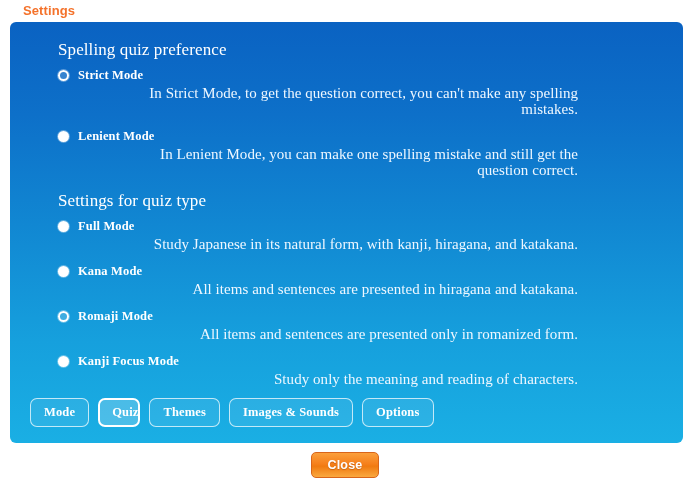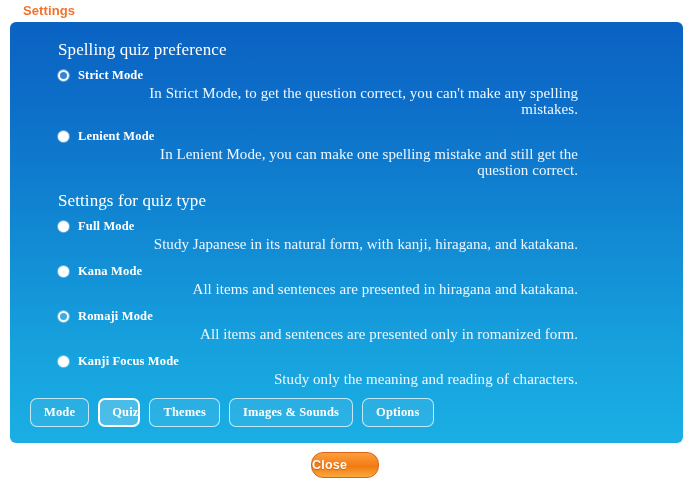--- a/index.html
+++ b/index.html
@@ -145,28 +145,28 @@
     padding: 5px 0 6px 12px;
   }
 
   
   .close-btn {
     position: absolute;
     left: 311px;
     top: 452px;
     width: 68px;
     height: 26px;
-    border-radius: 12px;
+    border-radius: 5px;
     border: 1px solid #d9651a;
     background: linear-gradient(to bottom, #fba03c 0%, #f6801c 45%, #f07a10 55%, #faa93f 100%);
     color: #ffffff;
     font-size: 12.5px;
     font-weight: bold;
     line-height: 24px;
-    text-align: left;
+    text-align: center;
     letter-spacing: 0.2px;
     box-sizing: border-box;
     cursor: pointer;
     text-shadow: 0 1px 1px rgba(150,60,0,0.45);
   }
 </style>
 </head>
 <body>
 
 <div class="page-title">Settings</div>

